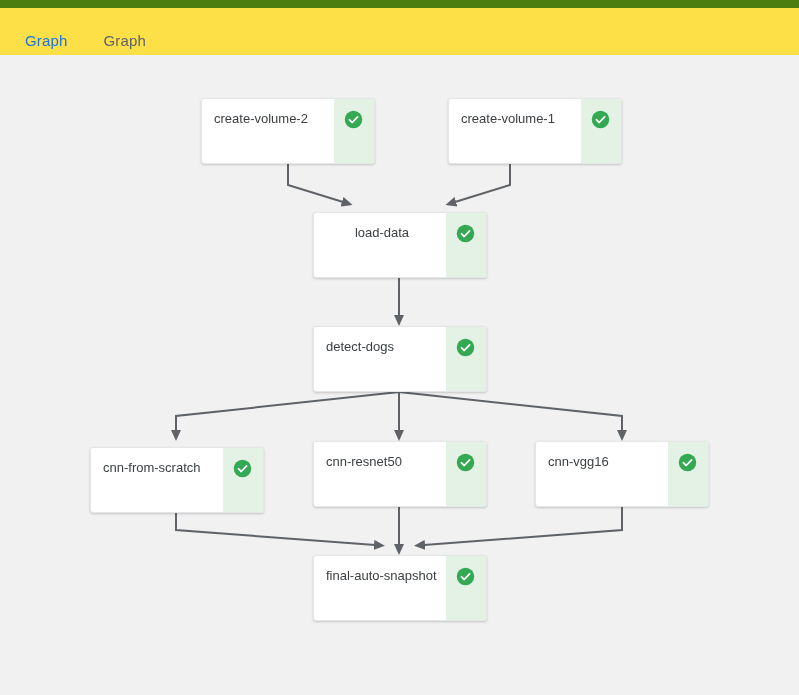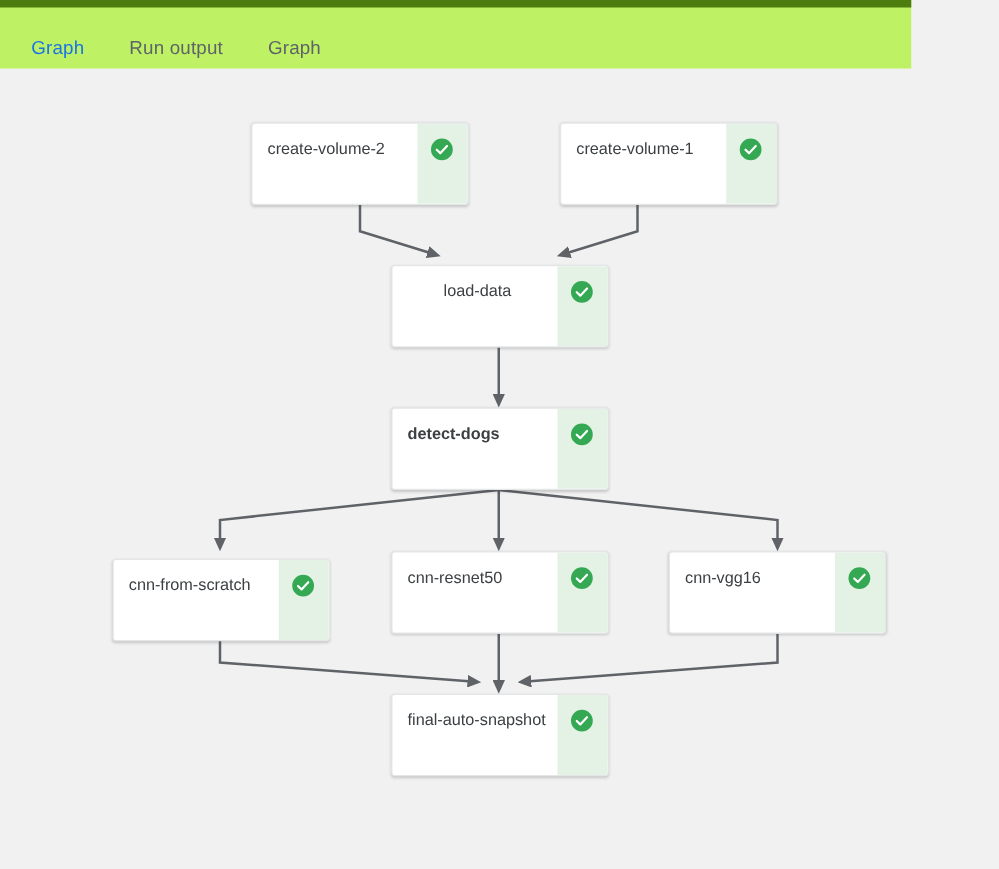--- a/index.html
+++ b/index.html
@@ -19,24 +19,24 @@
     width: 799px;
     height: 695px;
     background: #f1f1f1;
   }
 
   
   #header {
     position: absolute;
     left: 0;
     top: 0;
-    width: 729px;
+    width: 799px;
     height: 55px;
-    background: #bef264;
-    border-top: 6px solid #4d7c0f;
+    background: #fde047;
+    border-top: 8px solid #4d7c0f;
     box-sizing: border-box;
   }
 
   #tabstrip {
     position: absolute;
     left: 0;
     top: 0;
     height: 53px;
     display: flex;
     align-items: center;
@@ -137,21 +137,20 @@
   }
 </style>
 </head>
 <body>
 
 <div id="app">
 
   <div id="header">
     <div id="tabstrip">
         <div class="tab active">Graph</div>
-        <div class="tab">Run output</div>
         <div class="tab">Graph</div>
       </div>
   </div>
 
   <div id="canvas">
     <svg id="edge-layer" width="799" height="640" viewBox="0 0 799 640" xmlns="http://www.w3.org/2000/svg">
       <defs>
         <marker id="arrowhead" markerWidth="11" markerHeight="10" refX="1" refY="5" orient="auto" markerUnits="userSpaceOnUse">
           <path d="M 0,0 L 11,5 L 0,10 z" fill="#5f6368"></path>
         </marker>
@@ -186,21 +185,21 @@
           <div class="node-label">create-volume-1</div>
         </div>
         <div class="node" style="left: 313px; top: 157px; text-align: center;">
           <div class="node-status-strip"></div>
           <div class="status-icon"><svg viewBox="0 0 24 24" width="19" height="19" xmlns="http://www.w3.org/2000/svg">
               <circle cx="12" cy="12" r="11" fill="#34a853"></circle>
               <path d="M6.8 12.3 L10.4 15.8 L17.2 8.6" fill="none" stroke="#ffffff" stroke-width="2.2" stroke-linecap="round" stroke-linejoin="round"></path>
             </svg></div>
           <div class="node-label">load-data</div>
         </div>
-        <div class="node" style="left: 313px; top: 271px; font-weight: bold;">
+        <div class="node" style="left: 313px; top: 271px;">
           <div class="node-status-strip"></div>
           <div class="status-icon"><svg viewBox="0 0 24 24" width="19" height="19" xmlns="http://www.w3.org/2000/svg">
               <circle cx="12" cy="12" r="11" fill="#34a853"></circle>
               <path d="M6.8 12.3 L10.4 15.8 L17.2 8.6" fill="none" stroke="#ffffff" stroke-width="2.2" stroke-linecap="round" stroke-linejoin="round"></path>
             </svg></div>
           <div class="node-label">detect-dogs</div>
         </div>
         <div class="node" style="left: 90px; top: 392px;">
           <div class="node-status-strip"></div>
           <div class="status-icon"><svg viewBox="0 0 24 24" width="19" height="19" xmlns="http://www.w3.org/2000/svg">

